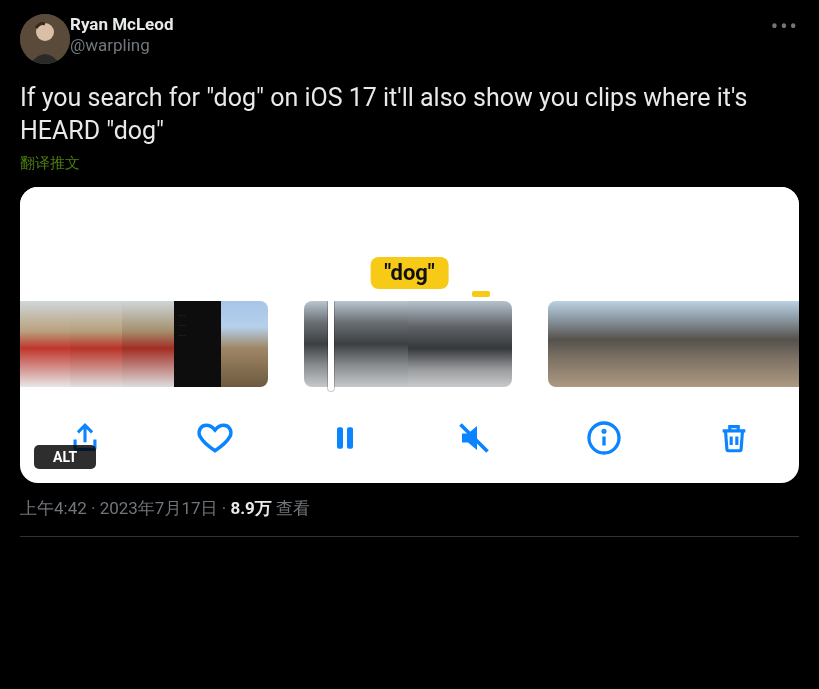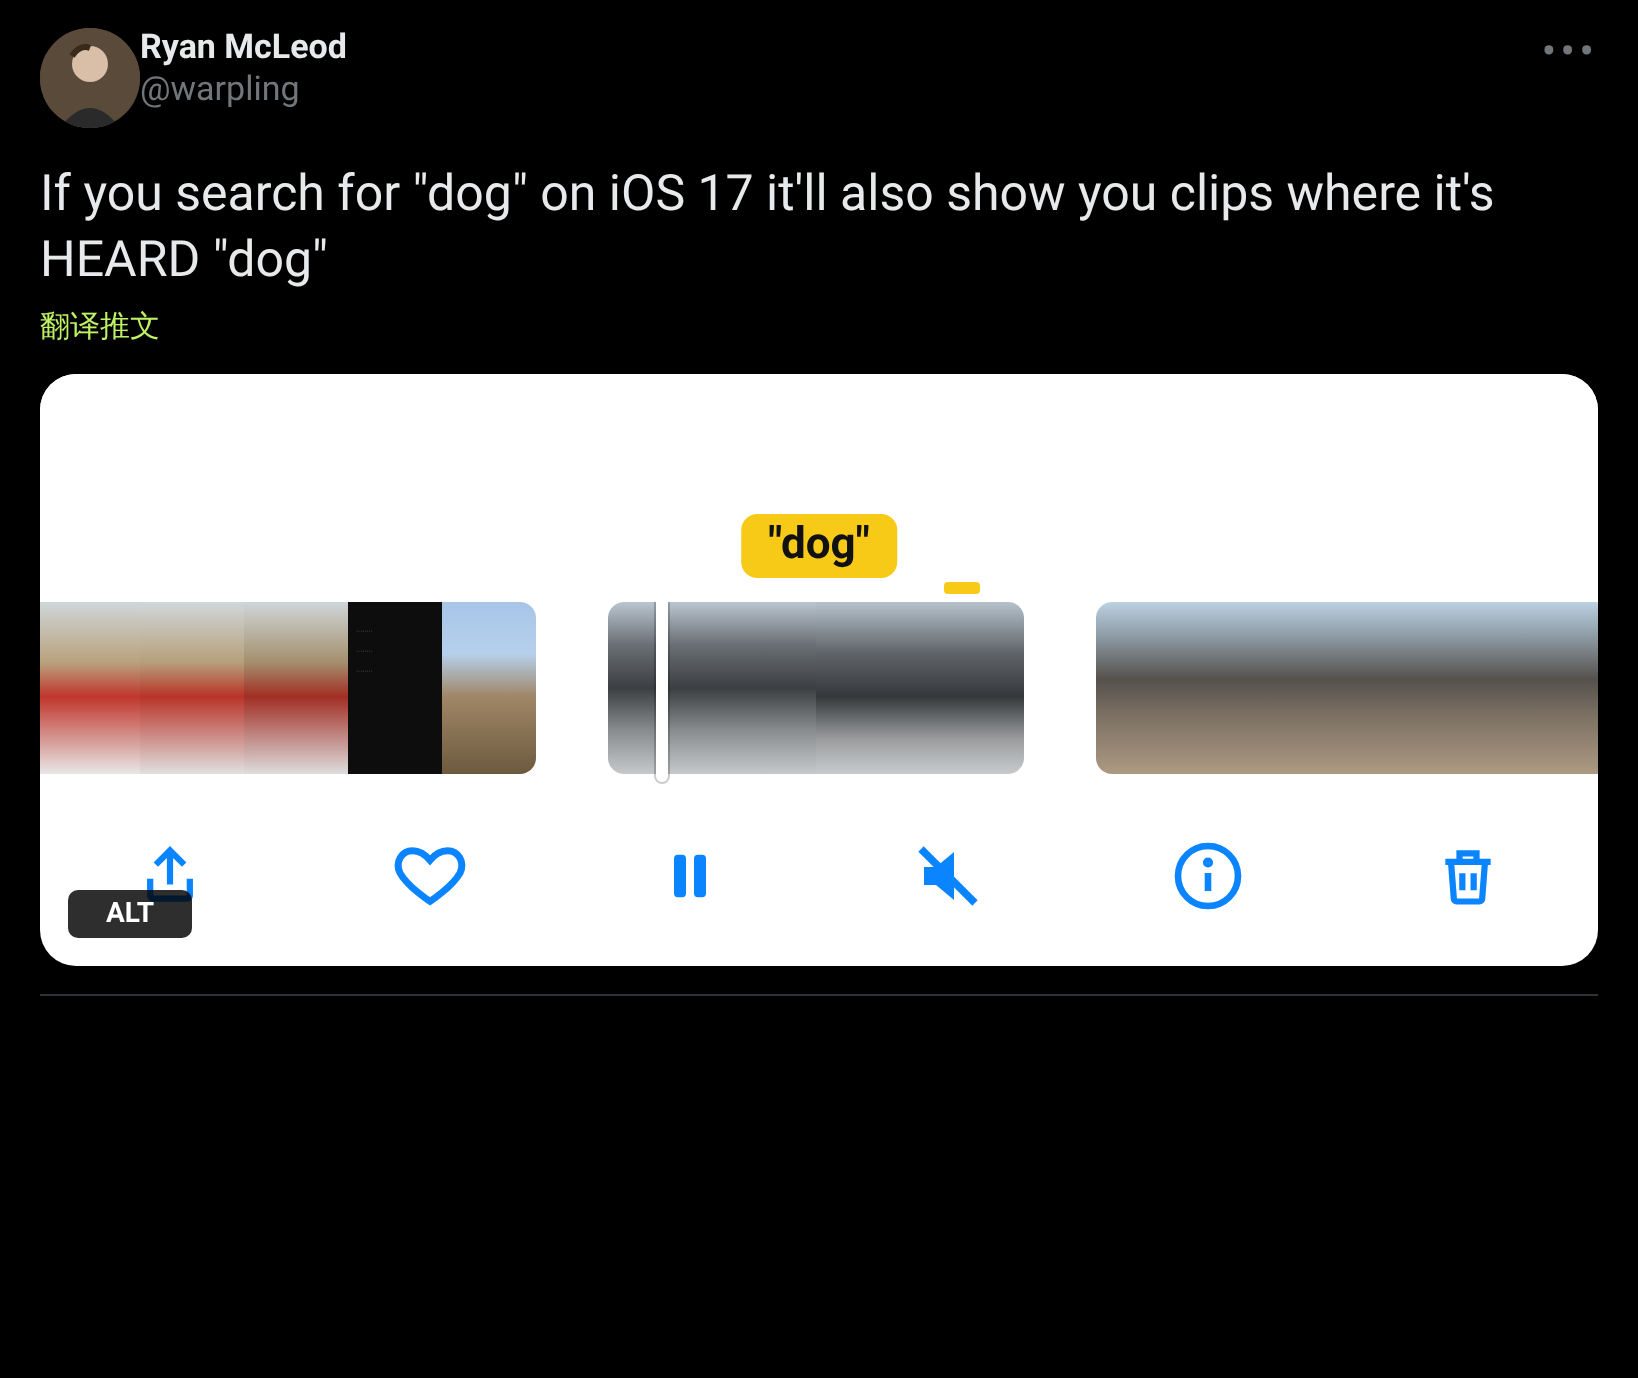--- a/index.html
+++ b/index.html
@@ -18,21 +18,21 @@
     background: linear-gradient(135deg, #4a3c2e 0%, #6b5a4a 40%, #2a2a2a 100%);
     display: flex; align-items: center; justify-content: center; overflow: hidden;
     position: relative;
   }
   .avatar svg { width: 50px; height: 50px; }
   .names { flex: 1; line-height: 1.25; }
   .display-name { font-weight: 700; font-size: 17px; color: #e7e9ea; }
   .handle { font-size: 17px; color: #71767b; }
   .more-menu { position: absolute; right: 0; top: 0; color: #71767b; font-size: 22px; letter-spacing: 2px; cursor: pointer; }
   .body-text { font-size: 25px; line-height: 1.3; margin-bottom: 6px; color: #e7e9ea; font-weight: 400; }
-  .translate-link { color: #bef264; font-size: 15px; margin-bottom: 14px; display: inline-block; cursor: pointer; }
+  .translate-link { color: #4d7c0f; font-size: 15px; margin-bottom: 14px; display: inline-block; cursor: pointer; }
   .media-card {
     background: #fff; border-radius: 18px; overflow: hidden; position: relative;
     margin-bottom: 14px;
   }
   .media-top { height: 106px; background: #fff; position: relative; }
   .dog-label {
     position: absolute; left: 50%; transform: translateX(-50%); bottom: 4px;
     background: #f7ca18; color: #111; font-weight: 700; font-size: 22px;
     padding: 3px 14px 4px; border-radius: 8px;
   }
@@ -174,17 +174,20 @@
       <div class="ctrl">
         <svg viewBox="0 0 24 24" width="34" height="34">
             <path d="M4 7h16M9 7V4h6v3M6 7l1 13a1 1 0 001 1h8a1 1 0 001-1l1-13M10 11v6M14 11v6"></path>
           </svg>
       </div>
     </div>
 
     <div class="alt-badge">ALT</div>
   </div>
 
+  <div class="meta">
+    <span>上午4:42</span><span> · </span><span>2023年7月17日</span><span> · </span><span class="views-num">8.9万</span> <span>查看</span>
+  </div>
 
   <hr class="divider">
 
 
 </div>
 
 </body></html>

